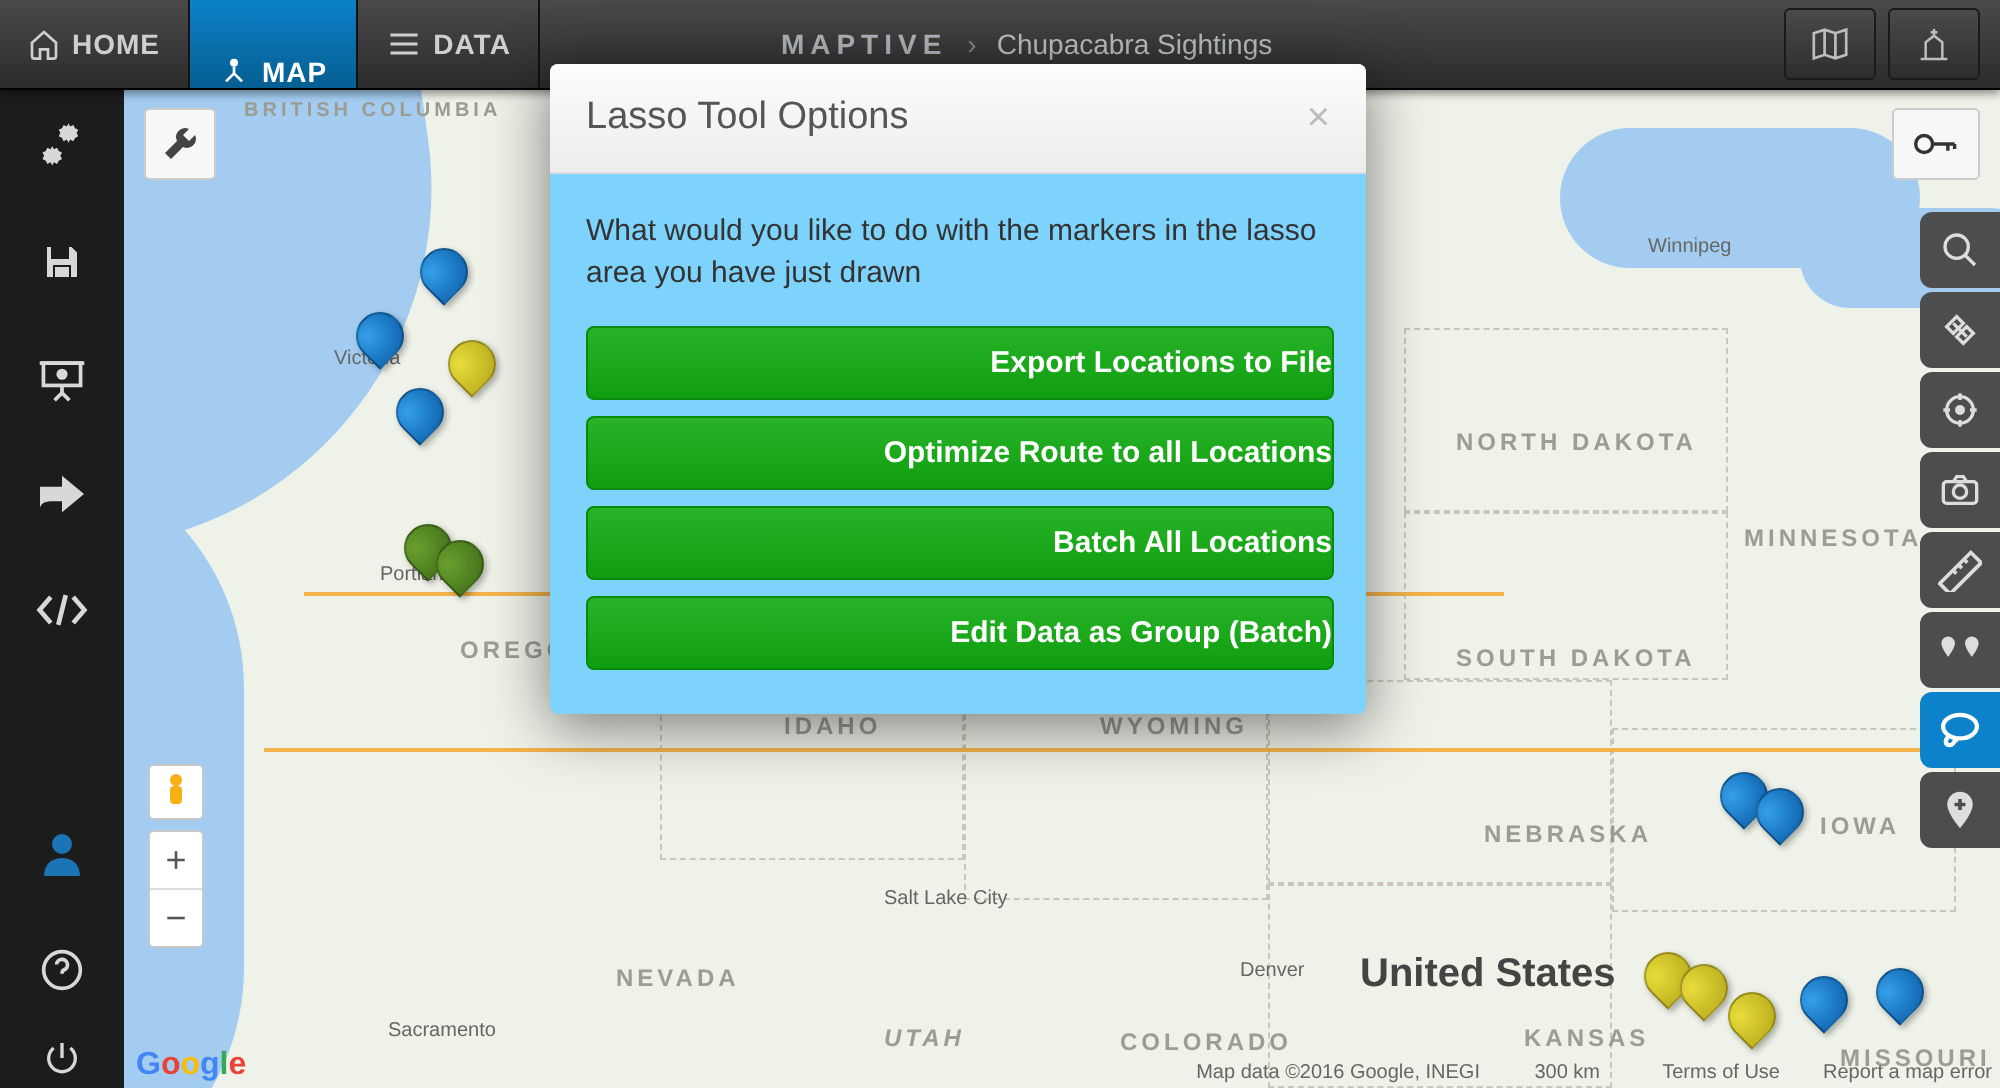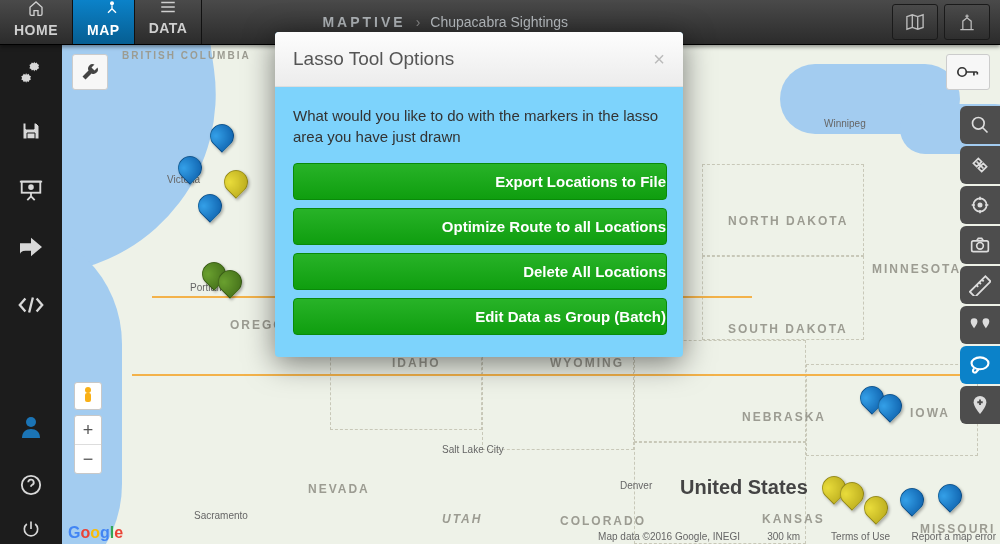--- a/index.html
+++ b/index.html
@@ -30,21 +30,20 @@
     display: flex;
     align-items: center;
     gap: 6px;
     padding: 0 14px;
     height: 44px;
     border-right: 1px solid #111;
     color: #cfcfcf;
     cursor: pointer;
     font-weight: 600;
     letter-spacing: .5px;
-    flex-direction: column;
   }
   .topbar .navbtn.active {
     background: linear-gradient(#0b82c9, #065e92);
     color: #fff;
     align-items: flex-end;
   }
   .topbar .brand {
     flex: 0 0 auto;
     margin-left: 120px;
     font-weight: 700;
@@ -544,16 +543,16 @@
 
 <div class="modal">
   <div class="mhdr">
     <div class="title">Lasso Tool Options</div>
     <div class="close">×</div>
   </div>
   <div class="mbody">
     <p>What would you like to do with the markers in the lasso area you have just drawn</p>
     <div class="gbtn">Export Locations to File</div>
     <div class="gbtn">Optimize Route to all Locations</div>
-    <div class="gbtn">Delete All Locations</div>
+    <div class="gbtn">Batch All Locations</div>
     <div class="gbtn">Edit Data as Group (Batch)</div>
   </div>
 </div>
 
 </body></html>

